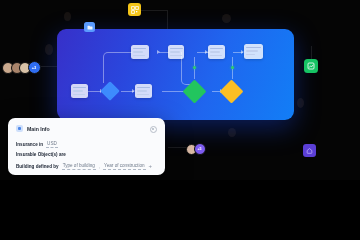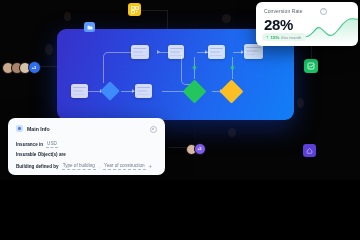--- a/index.html
+++ b/index.html
@@ -190,40 +190,20 @@
     <span class="av a2"></span>
     <span class="av a3"></span>
     <span class="av-count">+3</span>
   </div>
 
   <div class="avatar-stack2">
     <span class="av"></span>
     <span class="av-count2">+5</span>
   </div>
 
-  <div class="conv-card">
-    <svg class="spark" viewBox="0 0 54 28" preserveAspectRatio="none">
-      <defs>
-        <linearGradient id="sg" x1="0" y1="0" x2="0" y2="1">
-          <stop offset="0%" stop-color="#3ec98a" stop-opacity=".28"></stop>
-          <stop offset="100%" stop-color="#3ec98a" stop-opacity="0"></stop>
-        </linearGradient>
-      </defs>
-      <path d="M0 20 C5 22,8 17,12 13 C16 9,19 15,23 18 C27 21,30 19,34 14 C38 9,41 4,46 3 C50 2.4,52 3,54 3.4 L54 28 L0 28 Z" fill="url(#sg)"></path>
-      <path d="M0 20 C5 22,8 17,12 13 C16 9,19 15,23 18 C27 21,30 19,34 14 C38 9,41 4,46 3 C50 2.4,52 3,54 3.4" fill="none" stroke="#3ec98a" stroke-width="1.1" stroke-linecap="round"></path>
-    </svg>
-    <div class="conv-title">Conversion Rate</div>
-    <div class="conv-help">?</div>
-    <div class="conv-value">28%</div>
-    <div class="conv-pill">
-      <span class="conv-up">↑</span>
-      <span class="conv-delta">15%</span>
-      <span class="conv-period">this month</span>
-    </div>
-  </div>
 
   <div class="form-card">
     <div class="fc-head">
       <span class="fc-icon"></span>
       <span class="fc-title">Main Info</span>
     </div>
     <div class="fc-gear"></div>
 
     <div class="fc-row" style="top:23px;">
       <span class="fc-label">Insurance in</span>

